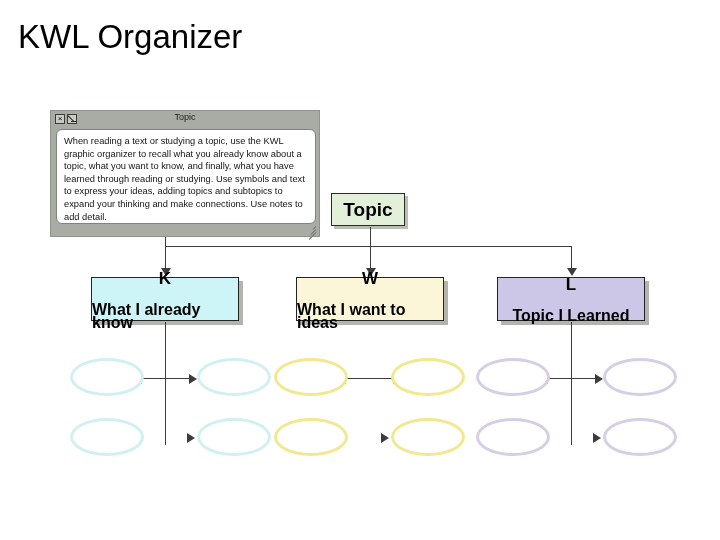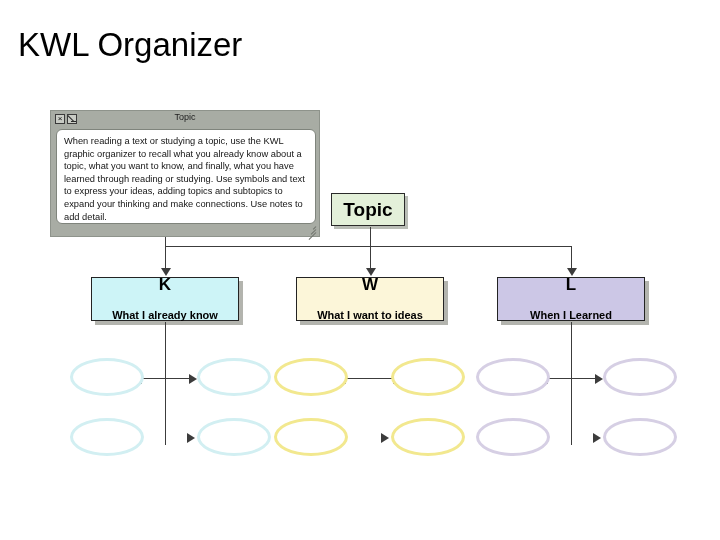--- a/index.html
+++ b/index.html
@@ -19,21 +19,20 @@
   .slide-title {
     position: absolute;
     left: 18px;
     top: 18px;
     font-size: 33px;
     font-weight: normal;
     color: #000000;
     letter-spacing: 0px;
     line-height: 38px;
     white-space: nowrap;
-    margin-top: 8px;
   }
 
   
   .note-window {
     position: absolute;
     left: 50px;
     top: 110px;
     width: 270px;
     height: 127px;
     background: #a8aca4;
@@ -161,21 +160,21 @@
     align-items: center;
     justify-content: center;
     color: #000;
   }
   .kwl-box .letter {
     font-size: 17px;
     font-weight: bold;
     line-height: 18px;
   }
   .kwl-box .sub {
-    font-size: 11px;
+    font-size: 16px;
     font-weight: bold;
     line-height: 13px;
     margin-top: 15px;
   }
   #box-k { left: 91px;  background: #cdf4f7; }
   #box-w { left: 296px; background: #fcf6d9; }
   #box-l { left: 497px; background: #ccc7e6; }
 
   
   .ln {
@@ -304,21 +303,21 @@
 <div class="arrow left" style="left:338px; top:433px;"></div>
 <div class="arrow right" style="left:381px; top:433px;"></div>
 
 <div class="node-ellipse e-w" style="left: 274px; top: 358px; border-color: rgb(242, 232, 143);"></div>
 <div class="node-ellipse e-w" style="left: 391px; top: 358px; border-color: rgb(242, 232, 143);"></div>
 <div class="node-ellipse e-w" style="left: 274px; top: 418px; border-color: rgb(242, 232, 143);"></div>
 <div class="node-ellipse e-w" style="left: 391px; top: 418px; border-color: rgb(242, 232, 143);"></div>
 
 <div class="kwl-box" id="box-l" style="background: rgb(204, 199, 230);">
   <span class="letter">L</span>
-  <span class="sub">When I Learned</span>
+  <span class="sub">Topic I Learned</span>
 </div>
 
 <div class="ln v" style="left:571px; top:322px; height:123px;"></div>
 
 <div class="ln h" style="left:547px; top:378px; width:48px;"></div>
 <div class="arrow left" style="left:540px; top:374px;"></div>
 <div class="arrow right" style="left:595px; top:374px;"></div>
 
 <div class="arrow left" style="left:540px; top:433px;"></div>
 <div class="arrow right" style="left:593px; top:433px;"></div>

